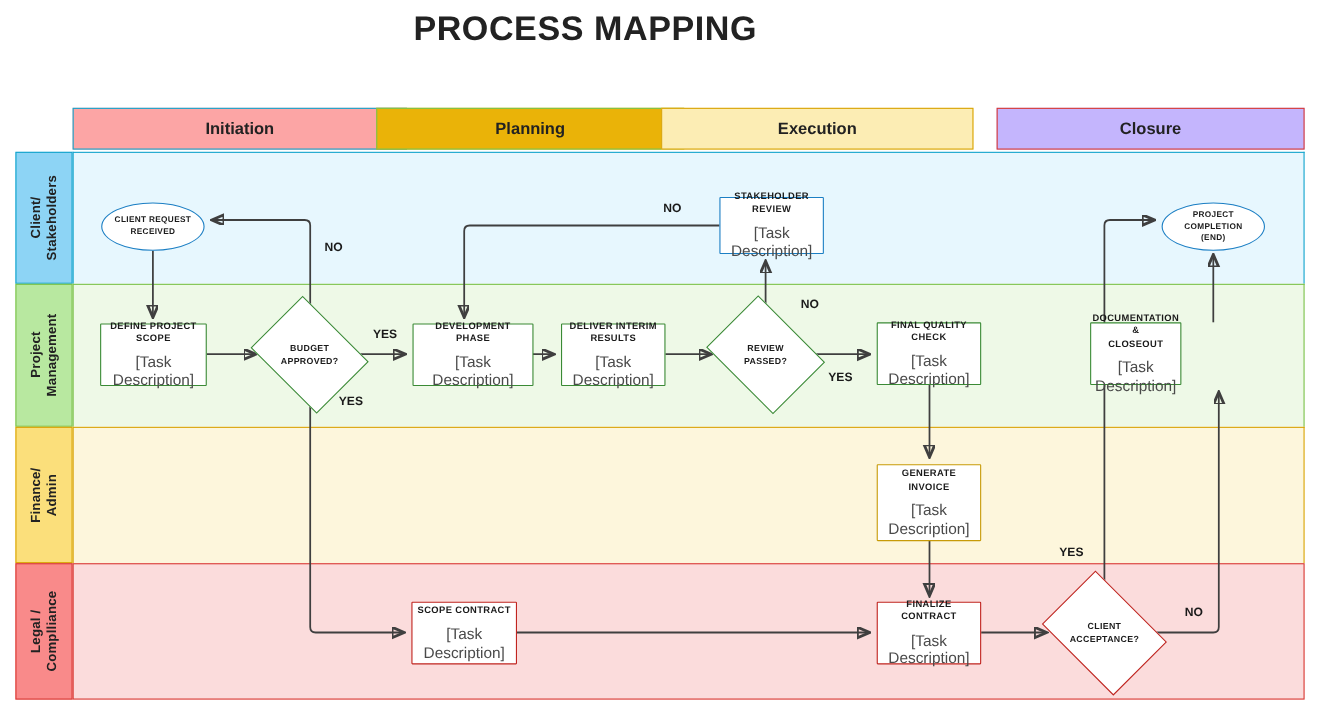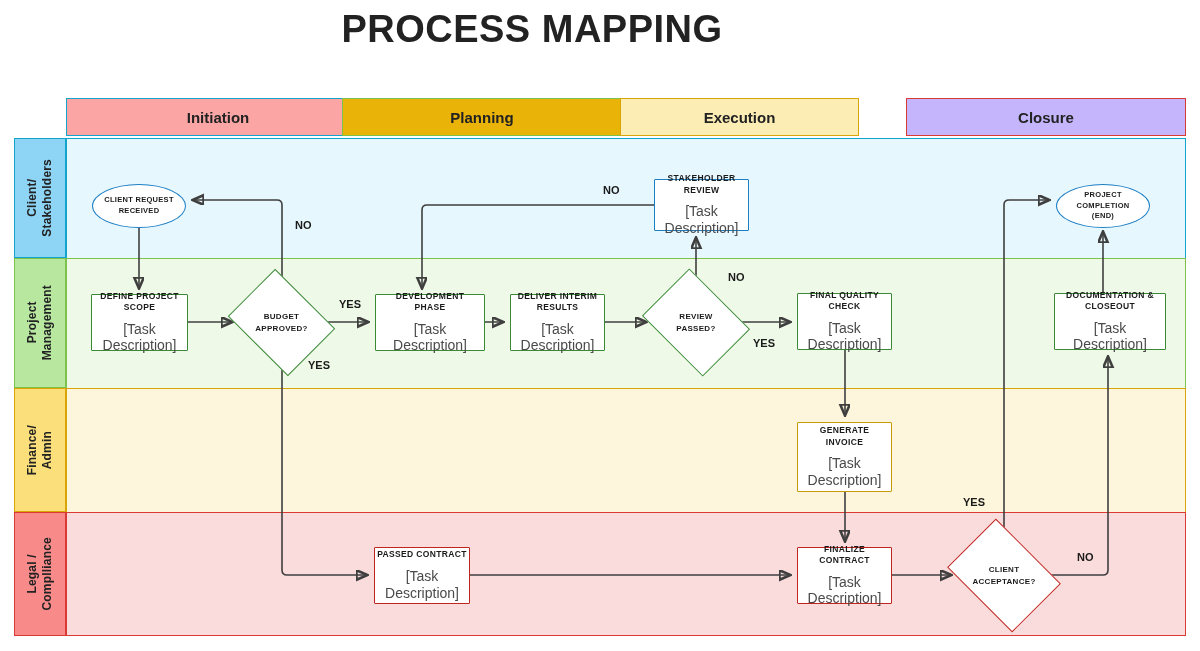--- a/index.html
+++ b/index.html
@@ -1,21 +1,21 @@
 <!DOCTYPE html>
 <html><head>
 <meta charset="utf-8">
 <style>
   html,body{margin:0;padding:0;background:#ffffff;}
   body{width:1200px;height:651px;font-family:"Liberation Sans",sans-serif;color:#1f1f1f;overflow:hidden;}
   #stage{position:relative;width:1200px;height:651px;}
 
   #title{
     position:absolute;left:0;top:8px;width:1064px;text-align:center;
-    font-size:38px;font-weight:bold;letter-spacing:.5px;color:#222222;
+    font-size:31px;font-weight:bold;letter-spacing:.5px;color:#222222;
   }
 
   
   .phase-band{position:absolute;top:98px;height:38px;box-sizing:border-box;
     display:flex;align-items:center;justify-content:center;
     font-size:15px;font-weight:bold;color:#222;}
   
   .lane-head{position:absolute;left:14px;width:52px;box-sizing:border-box;
     display:flex;align-items:center;justify-content:center;}
   .lane-head span{
@@ -61,21 +61,21 @@
 
   <div id="title">PROCESS MAPPING</div>
 
   <div id="phase-bands">
       <div class="phase-band" style="left: 66px; width: 304px; background: #fca5a5; border: 1.2px solid rgb(19, 164, 204);">
         <span>Initiation</span>
       </div>
       <div class="phase-band" style="left: 342px; width: 280px; background: #eab308; border: 1.2px solid rgb(124, 194, 76);">
         <span>Planning</span>
       </div>
-      <div class="phase-band" style="left: 620px; width: 239px; background: rgb(252, 237, 180); border: 1.2px solid rgb(217, 164, 6);">
+      <div class="phase-band" style="left: 601px; width: 284px; background: rgb(252, 237, 180); border: 1.2px solid rgb(217, 164, 6);">
         <span>Execution</span>
       </div>
       <div class="phase-band" style="left: 906px; width: 280px; background: #c4b5fd; border: 1.2px solid rgb(217, 58, 52);">
         <span>Closure</span>
       </div>
     </div>
 
   <div id="lanes">
       <div class="lane-body" style="top: 138px; height: 120px; background: rgb(231, 247, 254); border-top: 1px solid rgb(19, 164, 204); border-left: 1px solid rgb(19, 164, 204); border-right: 1px solid rgb(19, 164, 204);"></div>
       <div class="lane-head" style="top: 138px; height: 120px; background: rgb(141, 212, 245); border: 1px solid rgb(19, 164, 204);">
@@ -156,28 +156,28 @@
       </div>
       <div class="node rect amber" style="position: absolute; left: 797px; top: 422px; width: 95px; height: 70px;">
         <div class="t1">GENERATE<br>INVOICE</div>
         <div class="t2">[Task Description]</div>
       </div>
       <div class="node rect red" style="position: absolute; left: 797px; top: 547px; width: 95px; height: 57px;">
         <div class="t1">FINALIZE CONTRACT</div>
         <div class="t2">[Task Description]</div>
       </div>
       <div class="node rect red" style="position: absolute; left: 374px; top: 547px; width: 96px; height: 57px;">
-        <div class="t1">PASSED CONTRACT</div>
+        <div class="t1">SCOPE CONTRACT</div>
         <div class="t2">[Task Description]</div>
       </div>
       <div class="diamond red" style="position: absolute; left: 958px; top: 541px; width: 92px; height: 69px;">
         <div class="shape"></div>
         <div class="lbl">CLIENT<br>ACCEPTANCE?</div>
       </div>
-      <div class="node rect " style="position: absolute; left: 1054px; top: 293px; width: 112px; height: 57px;">
+      <div class="node rect " style="position: absolute; left: 991px; top: 293px; width: 83px; height: 57px;">
         <div class="t1">DOCUMENTATION &amp;<br>CLOSEOUT</div>
         <div class="t2">[Task Description]</div>
       </div>
       <div class="term" style="position: absolute; left: 1056px; top: 184px; width: 94px; height: 44px;">
         <div class="t1">PROJECT<br>COMPLETION<br>(END)</div>
       </div>
     </div>
 
   <div id="edge-labels">
       <div class="edge-label" style="left: 295px; top: 219px;">NO</div>

